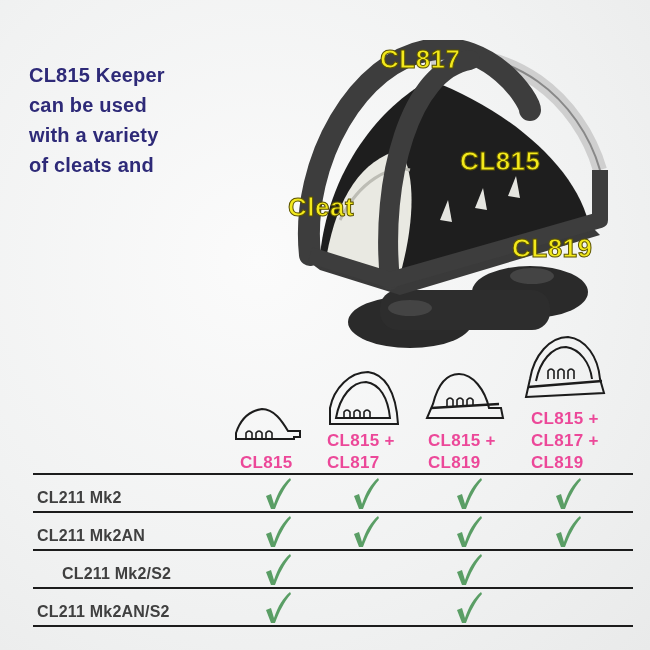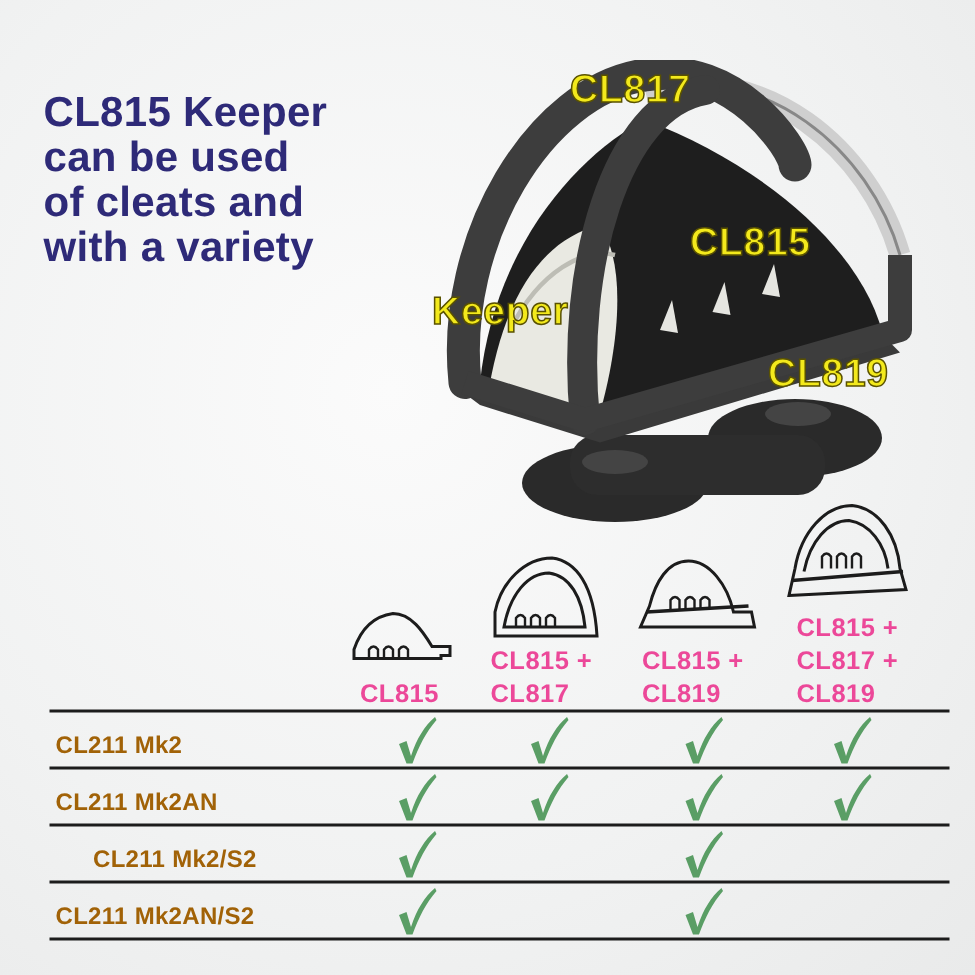--- a/index.html
+++ b/index.html
@@ -3,48 +3,48 @@
 <meta charset="utf-8">
 <style>
   html, body { margin: 0; padding: 0; }
   body {
     width: 650px; height: 650px; overflow: hidden; position: relative;
     background: radial-gradient(ellipse at 40% 40%, #fbfbfb 0%, #f1f2f2 60%, #e9eaea 100%);
     font-family: "Liberation Sans", sans-serif;
   }
   .headline {
     position: absolute; left: 29px; top: 60px; width: 240px;
-    color: #2e2a78; font-weight: bold; font-size: 28px; line-height: 30px;
+    color: #2e2a78; font-weight: bold; font-size: 20px; line-height: 30px;
     letter-spacing: 0.2px;
   }
   .product { position: absolute; left: 280px; top: 40px; width: 340px; height: 320px; }
   .callout {
     position: absolute; font-weight: bold; font-size: 26px; color: #f3e91c;
     -webkit-text-stroke: 1px #5a5200; letter-spacing: 0.5px;
   }
   .col-icon { position: absolute; }
   .col-label {
     position: absolute; font-weight: bold; font-size: 17px; line-height: 22px;
     color: #ec4899; text-align: left; letter-spacing: 0.3px;
   }
   .rule { position: absolute; left: 33px; width: 600px; height: 2px; background: #1c1c1c; }
   .row-label {
-    position: absolute; left: 37px; font-weight: bold; font-size: 16px; color: #a16207;
+    position: absolute; left: 37px; font-weight: bold; font-size: 16px; color: #404040;
     letter-spacing: 0.2px;
   }
   .check { position: absolute; width: 28px; height: 34px; }
 </style>
 </head>
 <body>
 
 <div class="headline">
   <div>CL815 Keeper</div>
   <div>can be used</div>
+  <div>with a variety</div>
   <div>of cleats and</div>
-  <div>with a variety</div>
 </div>
 
 <div class="product">
   <svg width="340" height="320" viewBox="0 0 340 320">
 
     <ellipse cx="130" cy="282" rx="62" ry="26" fill="#2a2a2a"></ellipse>
     <ellipse cx="250" cy="252" rx="58" ry="26" fill="#2a2a2a"></ellipse>
     <rect x="100" y="250" width="170" height="40" rx="18" fill="#2d2d2d"></rect>
     <ellipse cx="130" cy="268" rx="22" ry="8" fill="#444"></ellipse>
     <ellipse cx="252" cy="236" rx="22" ry="8" fill="#444"></ellipse>
@@ -62,21 +62,21 @@
 
     <path d="M150,20 C230,0 300,60 320,130" stroke="#cfcfcf" stroke-width="14" fill="none"></path>
     <path d="M150,20 C230,0 300,60 320,130" stroke="#888" stroke-width="2" fill="none"></path>
 
     <path d="M30,215 C20,120 80,20 150,10 C210,0 250,60 250,70" stroke="#3d3d3d" stroke-width="22" fill="none" stroke-linecap="round"></path>
     <path d="M110,240 C100,140 130,30 190,20" stroke="#3d3d3d" stroke-width="20" fill="none" stroke-linecap="round"></path>
     <path d="M30,215 L110,240 L320,180 L320,130" stroke="#3d3d3d" stroke-width="16" fill="none" stroke-linejoin="round"></path>
   </svg>
   <div class="callout" style="left:100px; top:4px;">CL817</div>
   <div class="callout" style="left:180px; top:106px;">CL815</div>
-  <div class="callout" style="left:8px; top:152px;">Keeper</div>
+  <div class="callout" style="left:8px; top:152px;">Cleat</div>
   <div class="callout" style="left:232px; top:193px;">CL819</div>
 </div>
 
 <svg class="col-icon" style="left:232px; top:403px;" width="72" height="40" viewBox="0 0 72 40">
   <path d="M4,36 L4,30 C8,18 16,8 30,6 C42,6 50,18 56,28 L68,28 L68,34 L62,34 L62,36 Z" stroke="#1c1c1c" stroke-width="2" fill="none"></path>
   <path d="M14,36 L14,30 Q17,26 20,30 L20,36 M24,36 L24,30 Q27,26 30,30 L30,36 M34,36 L34,30 Q37,26 40,30 L40,36" stroke="#1c1c1c" stroke-width="1.6" fill="none"></path>
 </svg>
 <svg class="col-icon" style="left:326px; top:368px;" width="76" height="60" viewBox="0 0 76 60">
   <path d="M4,56 L4,40 C8,20 24,4 42,4 C58,6 70,22 72,56 Z" stroke="#1c1c1c" stroke-width="2" fill="none"></path>
   <path d="M10,50 C14,28 26,14 40,14 C54,16 62,30 64,50 Z" stroke="#1c1c1c" stroke-width="2" fill="none"></path>

